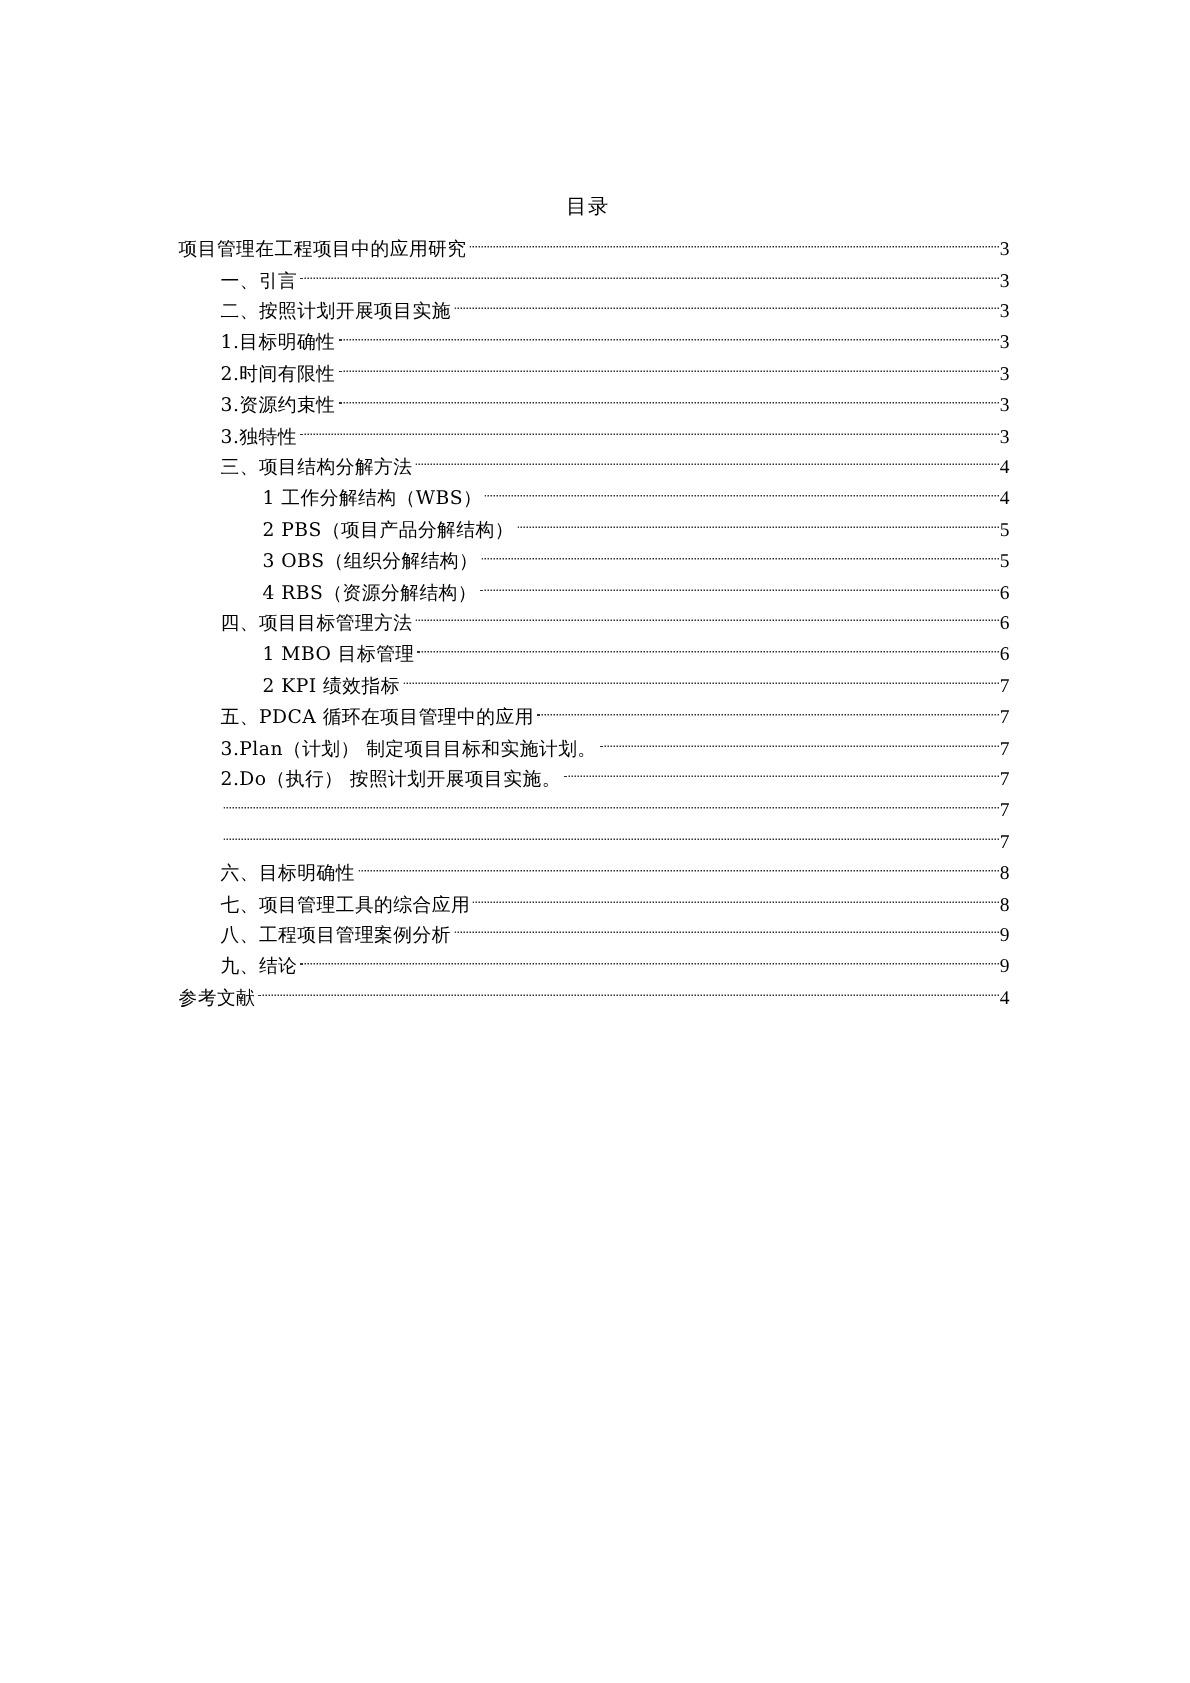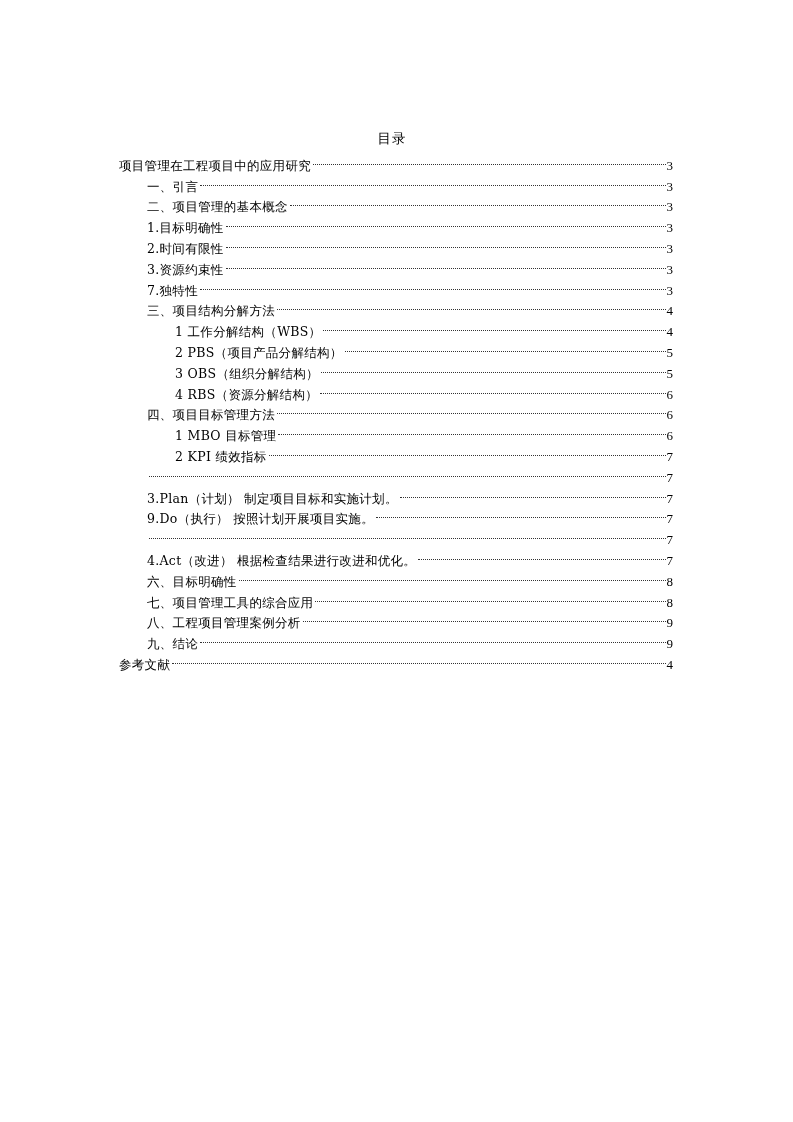--- a/index.html
+++ b/index.html
@@ -88,41 +88,41 @@
       <span class="toc-label">项目管理在工程项目中的应用研究</span>
       <span class="toc-leader"></span>
       <span class="toc-page">3</span>
     </li>
     <li class="toc-entry level-2">
       <span class="toc-label">一、引言</span>
       <span class="toc-leader"></span>
       <span class="toc-page">3</span>
     </li>
     <li class="toc-entry level-2">
-      <span class="toc-label">二、项目管理的基本概念</span>
+      <span class="toc-label">二、按照计划开展项目实施</span>
       <span class="toc-leader"></span>
       <span class="toc-page">3</span>
     </li>
     <li class="toc-entry level-2">
       <span class="toc-label">1.目标明确性 </span>
       <span class="toc-leader"></span>
       <span class="toc-page">3</span>
     </li>
     <li class="toc-entry level-2">
       <span class="toc-label">2.时间有限性 </span>
       <span class="toc-leader"></span>
       <span class="toc-page">3</span>
     </li>
     <li class="toc-entry level-2">
       <span class="toc-label">3.资源约束性 </span>
       <span class="toc-leader"></span>
       <span class="toc-page">3</span>
     </li>
     <li class="toc-entry level-2">
-      <span class="toc-label">7.独特性</span>
+      <span class="toc-label">3.独特性</span>
       <span class="toc-leader"></span>
       <span class="toc-page">3</span>
     </li>
     <li class="toc-entry level-2">
       <span class="toc-label">三、项目结构分解方法</span>
       <span class="toc-leader"></span>
       <span class="toc-page">4</span>
     </li>
     <li class="toc-entry level-3">
       <span class="toc-label">1 工作分解结构（WBS）</span>
@@ -153,39 +153,39 @@
       <span class="toc-label">1 MBO 目标管理</span>
       <span class="toc-leader"></span>
       <span class="toc-page">6</span>
     </li>
     <li class="toc-entry level-3">
       <span class="toc-label">2 KPI 绩效指标</span>
       <span class="toc-leader"></span>
       <span class="toc-page">7</span>
     </li>
     <li class="toc-entry level-2">
+      <span class="toc-label">五、PDCA 循环在项目管理中的应用</span>
       <span class="toc-leader"></span>
       <span class="toc-page">7</span>
     </li>
     <li class="toc-entry level-2">
       <span class="toc-label">3.Plan（计划） 制定项目目标和实施计划。</span>
       <span class="toc-leader"></span>
       <span class="toc-page">7</span>
     </li>
     <li class="toc-entry level-2">
-      <span class="toc-label">9.Do（执行） 按照计划开展项目实施。</span>
-      <span class="toc-leader"></span>
-      <span class="toc-page">7</span>
-    </li>
-    <li class="toc-entry level-2">
-      <span class="toc-leader"></span>
-      <span class="toc-page">7</span>
-    </li>
-    <li class="toc-entry level-2">
-      <span class="toc-label">4.Act（改进） 根据检查结果进行改进和优化。</span>
+      <span class="toc-label">2.Do（执行） 按照计划开展项目实施。</span>
+      <span class="toc-leader"></span>
+      <span class="toc-page">7</span>
+    </li>
+    <li class="toc-entry level-2">
+      <span class="toc-leader"></span>
+      <span class="toc-page">7</span>
+    </li>
+    <li class="toc-entry level-2">
       <span class="toc-leader"></span>
       <span class="toc-page">7</span>
     </li>
     <li class="toc-entry level-2">
       <span class="toc-label">六、目标明确性</span>
       <span class="toc-leader"></span>
       <span class="toc-page">8</span>
     </li>
     <li class="toc-entry level-2">
       <span class="toc-label">七、项目管理工具的综合应用</span>

